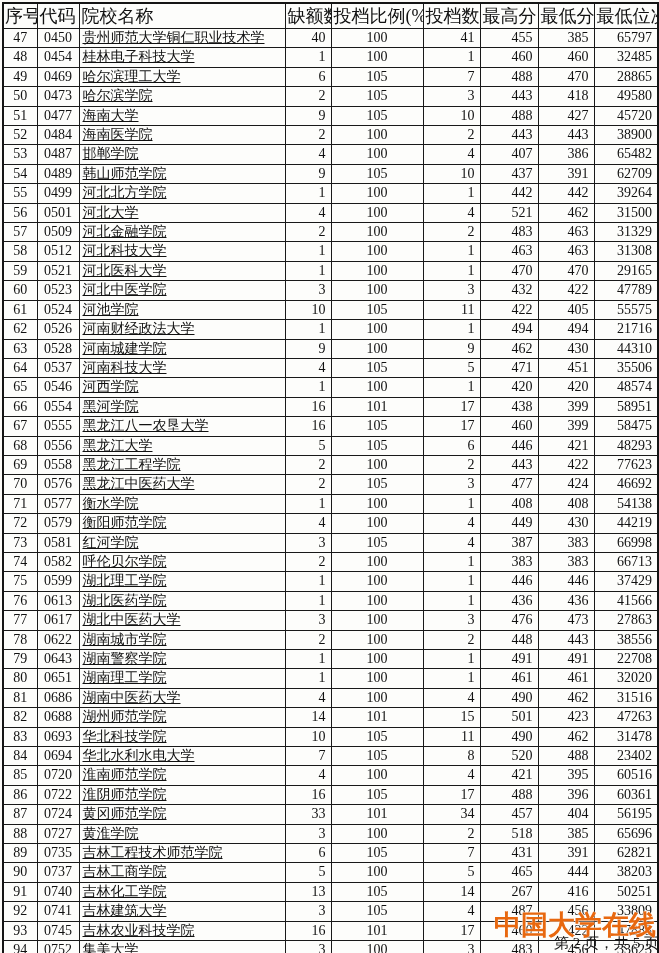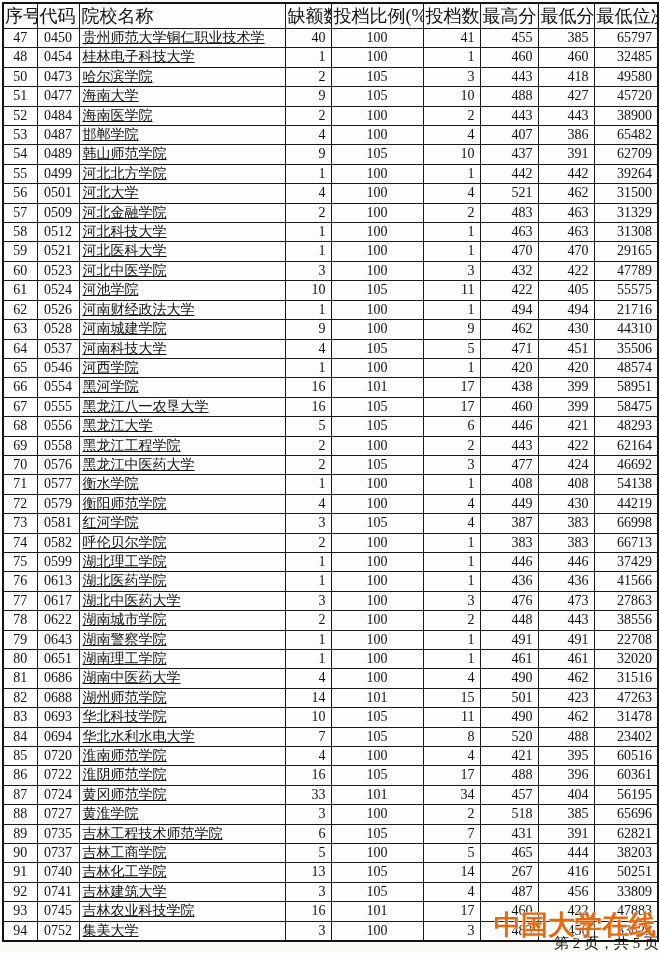--- a/index.html
+++ b/index.html
@@ -109,20 +109,31 @@
         <td class="c1">0454</td>
         <td class="c2">桂林电子科技大学</td>
         <td class="c3">1</td>
         <td class="c4">100</td>
         <td class="c5">1</td>
         <td class="c6">460</td>
         <td class="c7">460</td>
         <td class="c8">32485</td>
       </tr>
       <tr>
+        <td class="c0">49</td>
+        <td class="c1">0469</td>
+        <td class="c2">哈尔滨理工大学</td>
+        <td class="c3">6</td>
+        <td class="c4">105</td>
+        <td class="c5">7</td>
+        <td class="c6">488</td>
+        <td class="c7">470</td>
+        <td class="c8">28865</td>
+      </tr>
+      <tr>
         <td class="c0">50</td>
         <td class="c1">0473</td>
         <td class="c2">哈尔滨学院</td>
         <td class="c3">2</td>
         <td class="c4">105</td>
         <td class="c5">3</td>
         <td class="c6">443</td>
         <td class="c7">418</td>
         <td class="c8">49580</td>
       </tr>
@@ -326,21 +337,21 @@
       </tr>
       <tr>
         <td class="c0">69</td>
         <td class="c1">0558</td>
         <td class="c2">黑龙江工程学院</td>
         <td class="c3">2</td>
         <td class="c4">100</td>
         <td class="c5">2</td>
         <td class="c6">443</td>
         <td class="c7">422</td>
-        <td class="c8">62164</td>
+        <td class="c8">77623</td>
       </tr>
       <tr>
         <td class="c0">70</td>
         <td class="c1">0576</td>
         <td class="c2">黑龙江中医药大学</td>
         <td class="c3">2</td>
         <td class="c4">105</td>
         <td class="c5">3</td>
         <td class="c6">477</td>
         <td class="c7">424</td>

